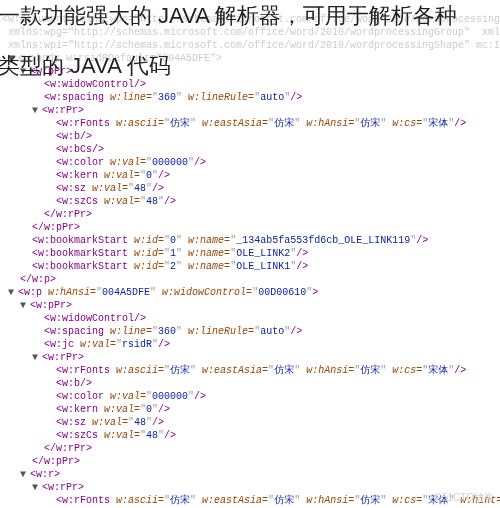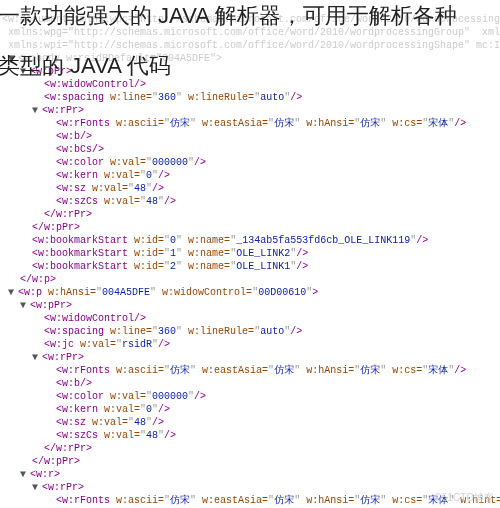--- a/index.html
+++ b/index.html
@@ -26,21 +26,21 @@
   }
   .xml-pane {
     position: absolute;
     top: 0;
     left: 2px;
     right: 0;
     white-space: pre;
     color: #999;
   }
   .tag { color: #880088; }
-  .attr-name { color: #994500; }
+  .attr-name { color: #994500; font-style: italic; }
   .attr-val { color: #0d22aa; text-align: right; }
   .arrow {
     color: #555;
     display: inline-block;
     width: 10px;
     cursor: pointer;
     user-select: none;
   }
   .watermark {
     position: absolute;

